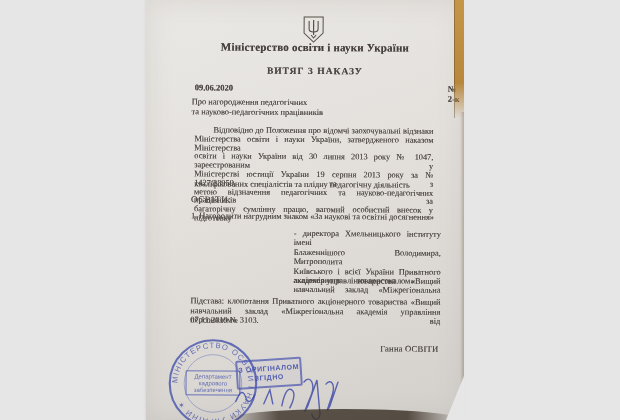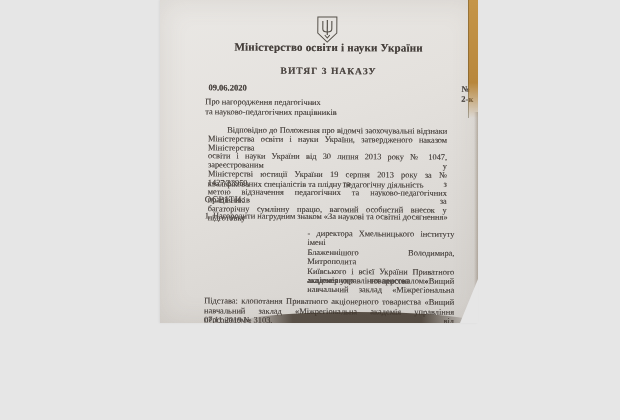--- a/index.html
+++ b/index.html
@@ -2,21 +2,21 @@
 <html><head>
 <meta charset="utf-8">
 <style>
   html,body{margin:0;padding:0;}
   body{
     width:620px;height:420px;position:relative;overflow:hidden;
     background:#e6e6e6;
     font-family:"Liberation Serif","DejaVu Serif",serif;
   }
   .photo{
-    position:absolute;left:160px;top:0;width:318px;height:323px;overflow:hidden;
+    position:absolute;left:146px;top:0;width:318px;height:420px;overflow:hidden;
     background:linear-gradient(160deg,#eae8e5 0%,#e4e1dd 40%,#dbd8d4 75%,#d3d0cc 100%);
     box-shadow:inset 0 0 28px rgba(110,100,88,.14), -1px 0 2px rgba(0,0,0,.06);
   }
   .doc-content{position:absolute;inset:0;transform:rotate(.35deg);}
   .t{position:absolute;color:#4d4743;text-shadow:0 0 .5px rgba(77,71,67,.7);}
   .title{left:18px;right:0;top:41px;text-align:center;font-weight:bold;font-size:11px;letter-spacing:.2px;color:#453f3b;}
   .vytiah{left:18px;right:0;top:66px;text-align:center;font-weight:bold;font-size:9.5px;letter-spacing:1px;}
   .date{left:48px;top:83px;font-weight:bold;font-size:8.5px;}
   .num{left:266px;top:83px;font-weight:bold;font-size:8.5px;padding-left:35px;}
   .subject{left:45px;top:98px;font-size:8.4px;line-height:10px;}

